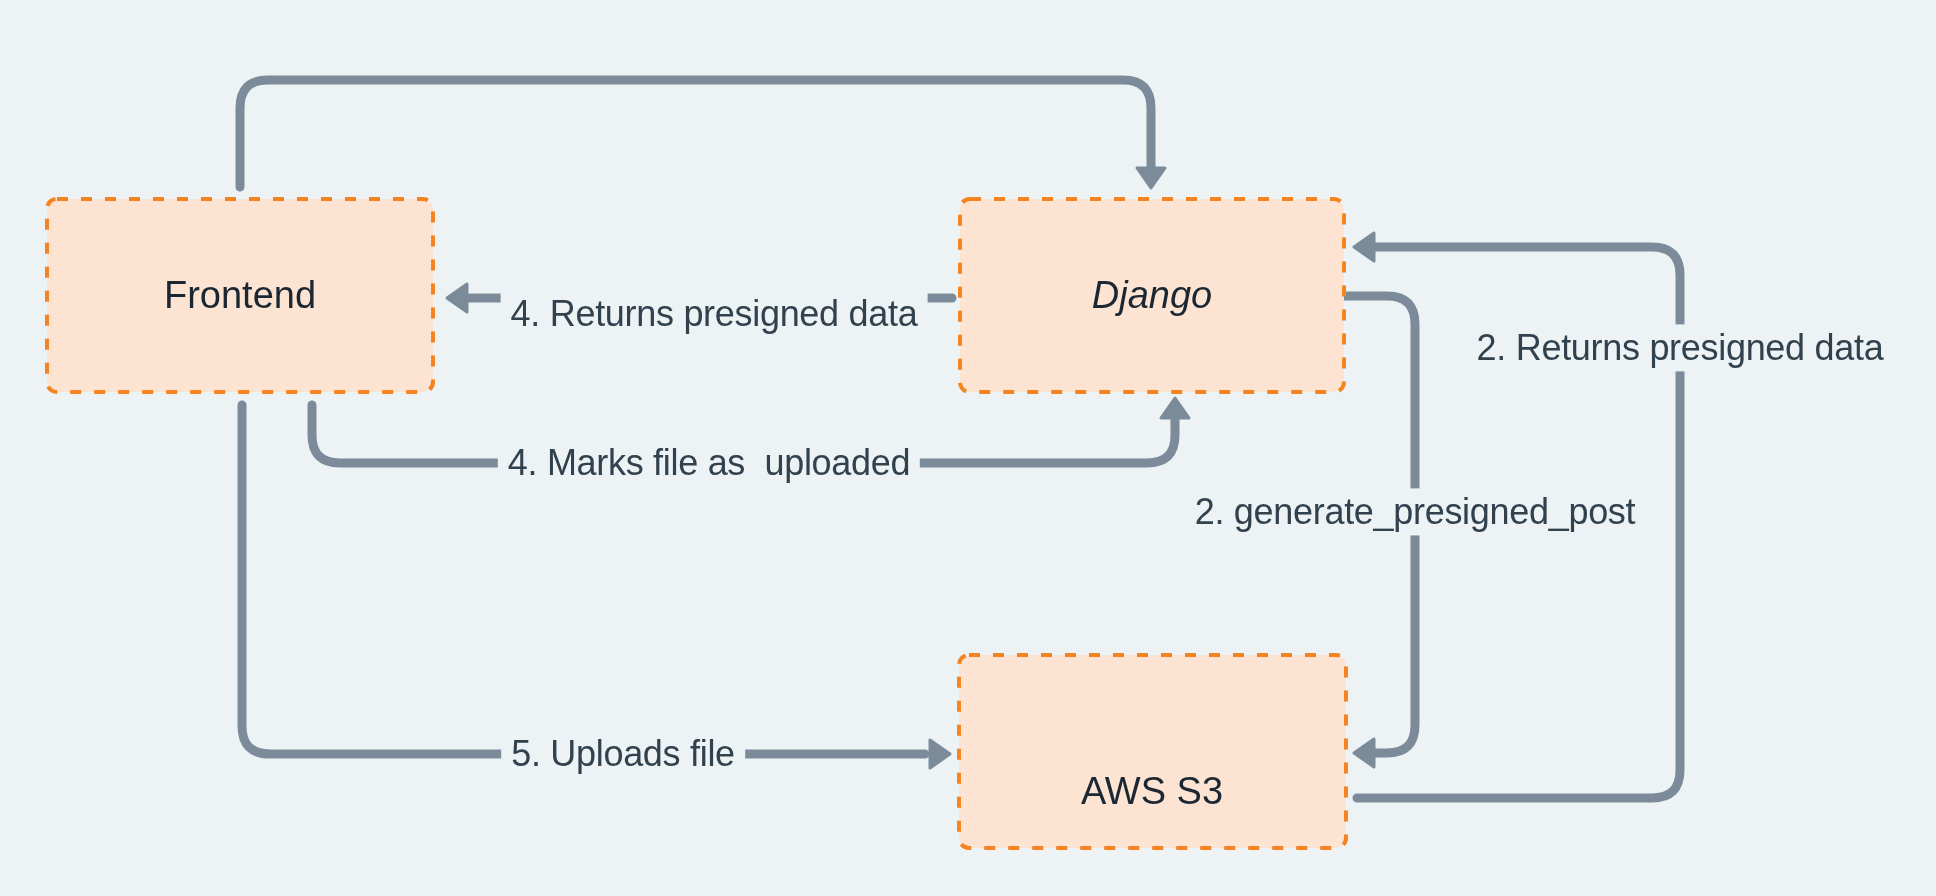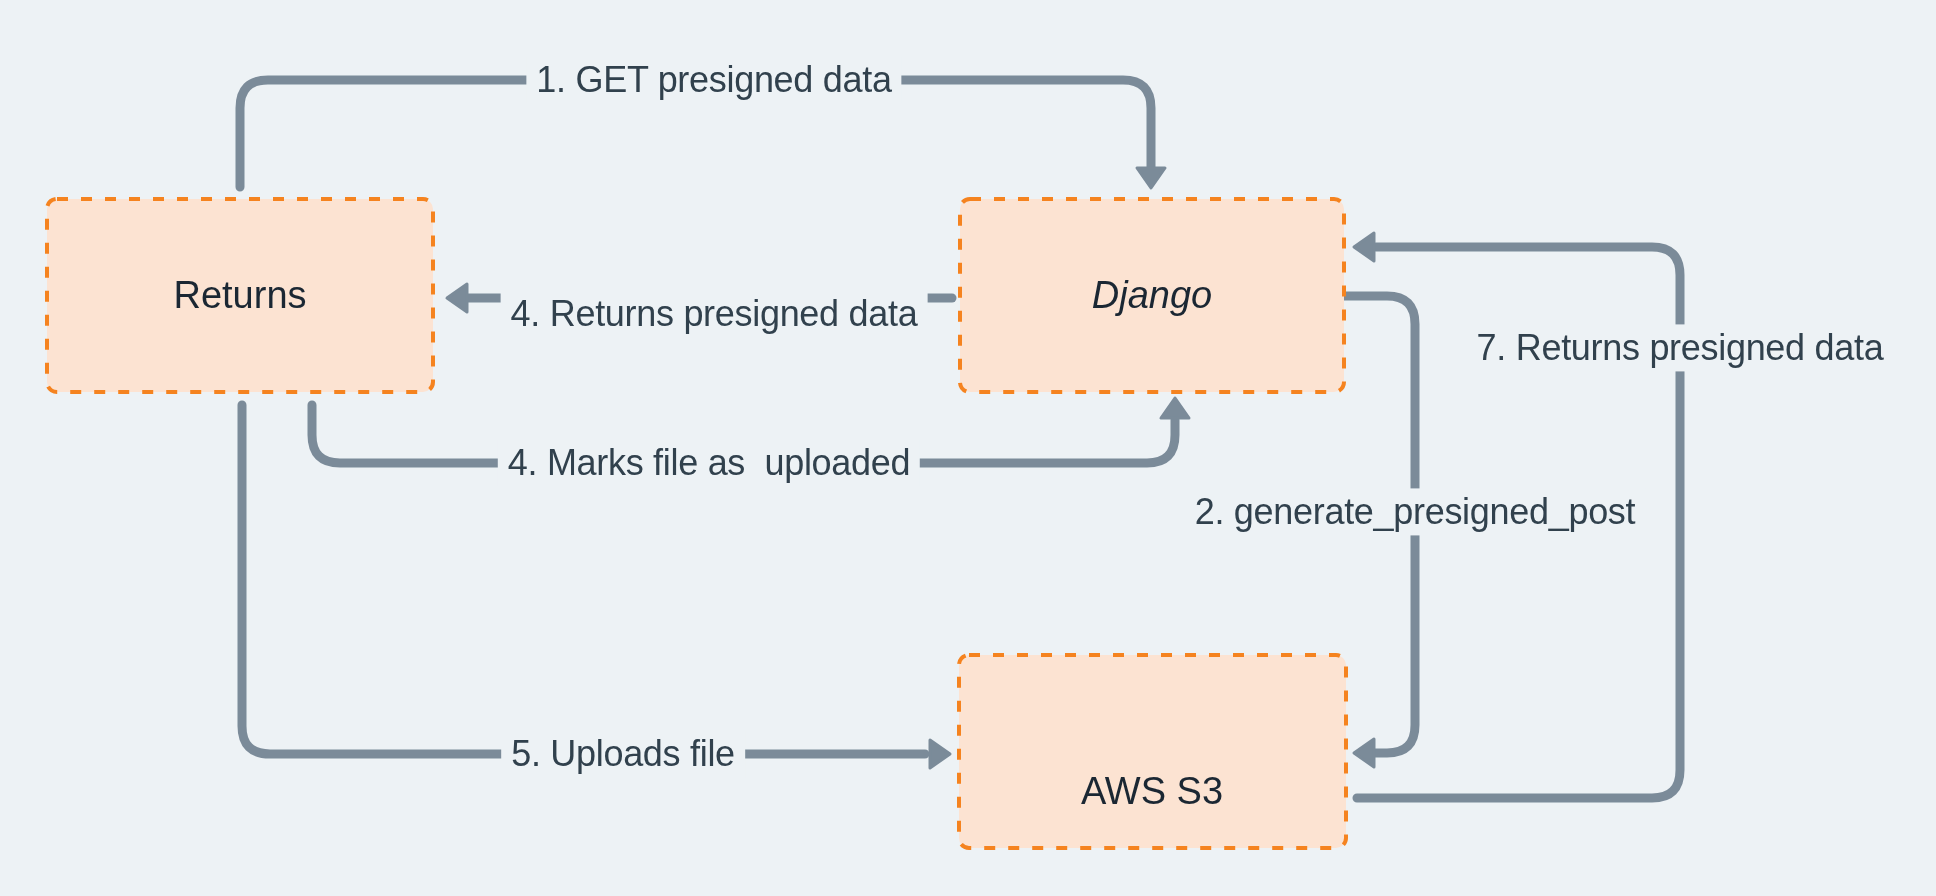--- a/index.html
+++ b/index.html
@@ -81,24 +81,23 @@
     <polygon class="arrowhead" points="1354,753 1374,739 1374,767"></polygon>
 
     <path class="edge" d="M 1357 798 L 1652 798 Q 1680 798 1680 770 L 1680 275 Q 1680 247 1652 247 L 1376 247"></path>
     <polygon class="arrowhead" points="1354,247 1374,233 1374,261"></polygon>
 
     <rect class="node-box" x="47" y="199" width="386" height="193" rx="10"></rect>
     <rect class="node-box" x="960" y="199" width="384" height="193" rx="10"></rect>
     <rect class="node-box" x="959" y="655" width="387" height="193" rx="10"></rect>
   </svg>
 
-  <div class="node-label" style="left:240px; top:296px;">Returns</div>
+  <div class="node-label" style="left:240px; top:296px;">Frontend</div>
   <div class="node-label" style="left:1152px; top:296px;font-style:italic;">Django</div>
   <div class="node-label" style="left:1152px; top:752px;margin-top:40px;">AWS S3</div>
 
-  <div class="edge-label" style="left:714px; top:80px;">1. GET presigned data</div>
   <div class="edge-label" style="left:1415px; top:512px;text-align:right;">2. generate_presigned_post</div>
-  <div class="edge-label" style="left:1680px; top:348px;">7. Returns presigned data</div>
+  <div class="edge-label" style="left:1680px; top:348px;">2. Returns presigned data</div>
   <div class="edge-label" style="left:714px; top:298px;margin-top:16px;">4. Returns presigned data</div>
   <div class="edge-label" style="left:623px; top:754px;">5. Uploads file</div>
   <div class="edge-label" style="left:709px; top:463px;">4. Marks file as  uploaded</div>
 
 </div>
 
 </body></html>

